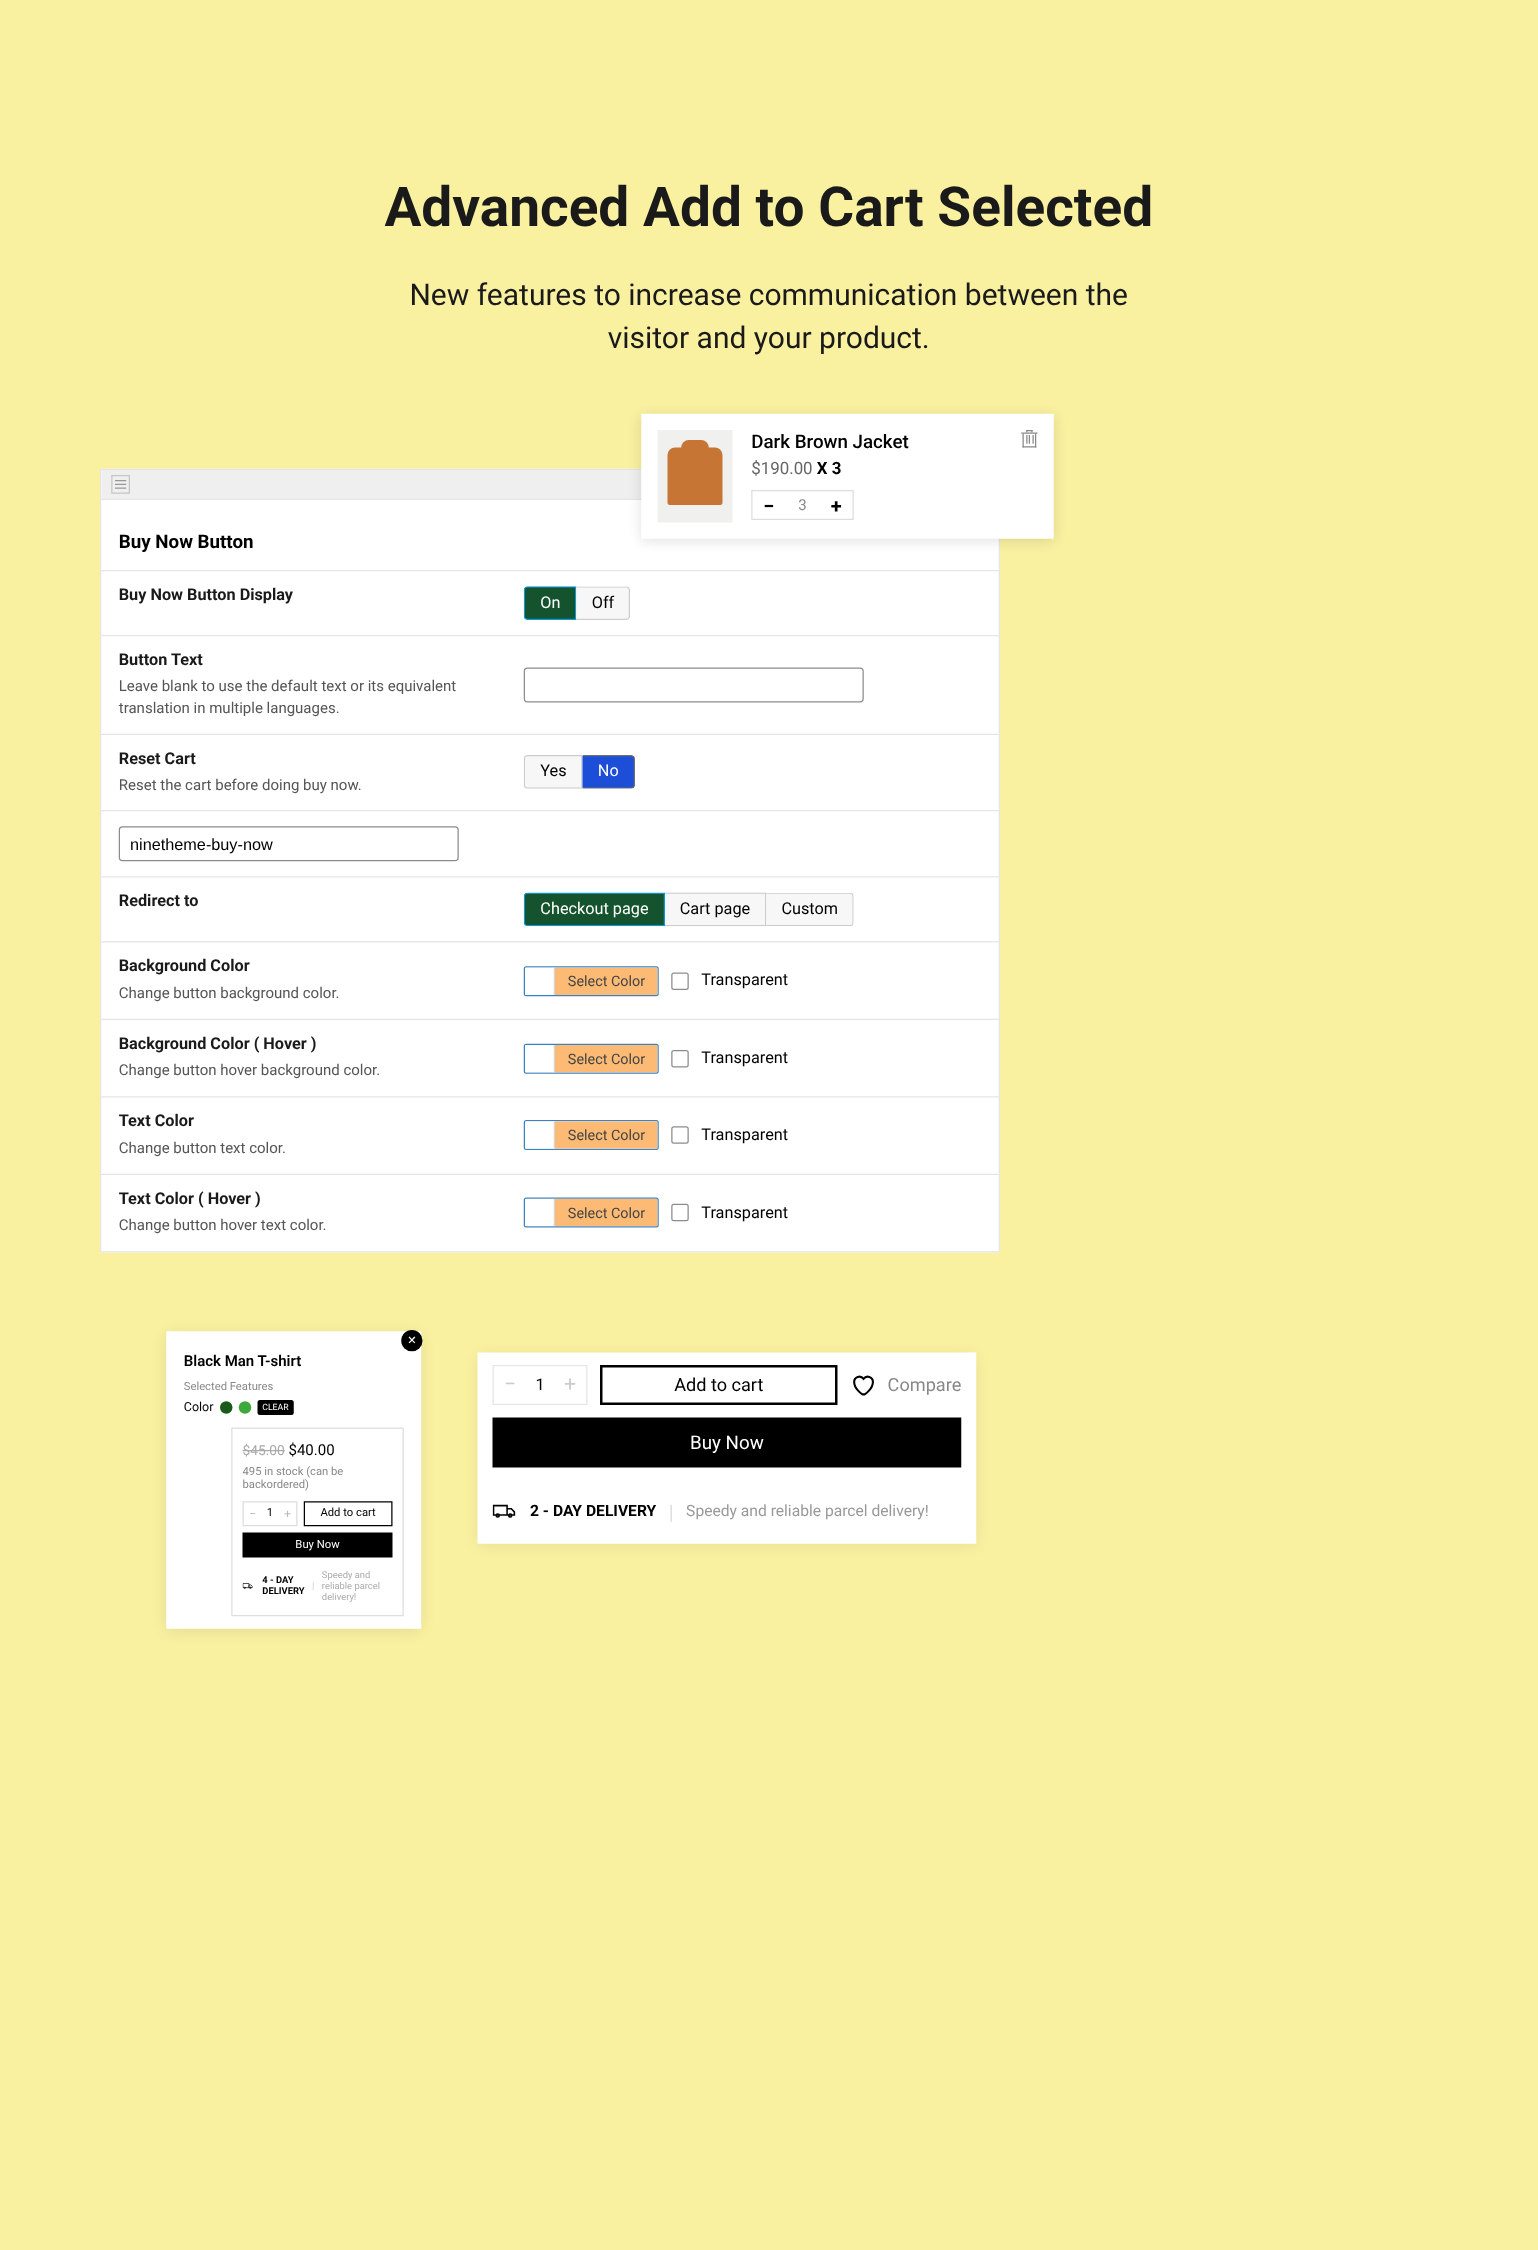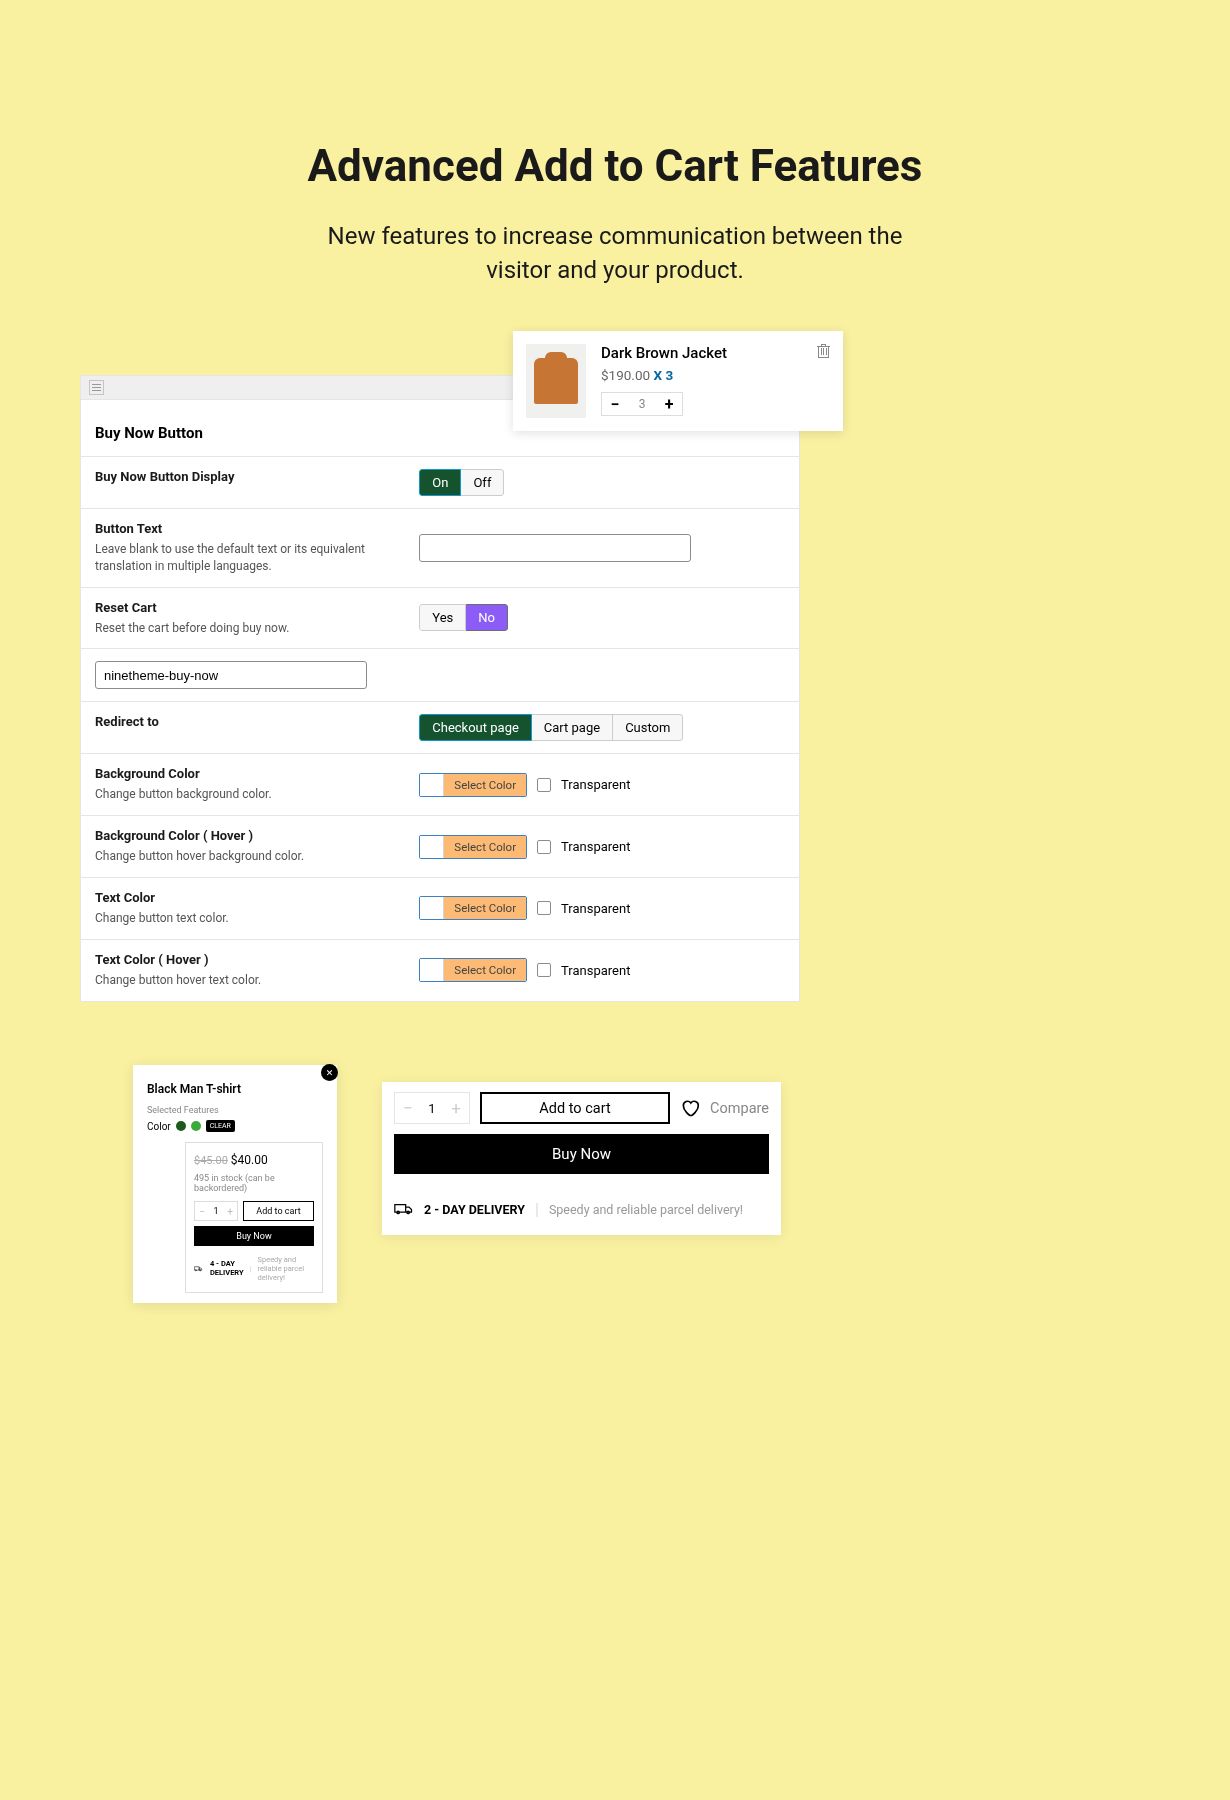--- a/index.html
+++ b/index.html
@@ -18,42 +18,42 @@
 .setting-row { display: flex; padding: 12px 14px; border-top: 1px solid #e5e5e5; }
 .setting-row:first-of-type { border-top: none; }
 .setting-left { width: 47%; }
 .setting-right { width: 53%; display: flex; align-items: center; gap: 10px; flex-wrap: wrap; }
 .setting-label { font-size: 13px; color: #1a1a1a; font-weight: 700; }
 .setting-help { font-size: 12px; color: #555; margin-top: 5px; line-height: 1.4; max-width: 280px; }
 
 .toggle-group { display: inline-flex; border-radius: 3px; overflow: hidden; }
 .toggle-btn { padding: 5px 12px; font-size: 13px; border: 1px solid #ccc; background: #f7f7f7; cursor: pointer; }
 .toggle-btn.active-blue { background: #14532d; color: #fff; border-color: #0d99d5; }
-.toggle-btn.active-gray { background: #8b5cf6; color: #fff; border-color: #6e6e6e; }
+.toggle-btn.active-gray { background: #1d4ed8; color: #fff; border-color: #6e6e6e; }
 .toggle-btn:first-child { border-radius: 3px 0 0 3px; }
 .toggle-btn:last-child { border-radius: 0 3px 3px 0; border-left: none; }
 .toggle-btn:not(:first-child):not(:last-child) { border-left: none; border-radius: 0; }
 
 .text-input { width: 272px; height: 28px; border: 1px solid #8c8c8c; border-radius: 3px; padding: 0 8px; font-size: 13px; }
 
 .colorpick { display: inline-flex; border: 1px solid #3c81c0; border-radius: 2px; overflow: hidden; height: 24px; }
 .colorpick .swatch { width: 24px; background: #fff; border-right: 1px solid #d5d5d5; }
 .colorpick .lbl { padding: 0 10px; font-size: 11.5px; display: flex; align-items: center; background: #fdba74; color: #444; }
 .chk { width: 14px; height: 14px; border: 1px solid #8c8c8c; border-radius: 2px; }
 .chk-label { font-size: 13px; }
 
 
 .cart-popup { position: absolute; top: 331px; left: 513px; width: 330px; background: #fff; box-shadow: 0 2px 10px rgba(0,0,0,0.12); padding: 13px; display: flex; gap: 15px; }
 .cart-img { width: 60px; height: 74px; background: #f0f0ee; display: flex; align-items: center; justify-content: center; }
 .jacket { width: 44px; height: 46px; background: #c77535; border-radius: 6px 6px 2px 2px; position: relative; }
 .jacket::before { content:''; position: absolute; top: -6px; left: 50%; transform: translateX(-50%); width: 22px; height: 8px; background: #c77535; border-radius: 6px 6px 0 0; }
 .cart-info { flex: 1; }
 .cart-name { font-size: 15px; font-weight: 500; }
 .cart-price { font-size: 13.5px; color: #666; margin-top: 5px; }
-.cart-price .x { color: #0369a1; font-weight: 700; margin-top: 39px; }
+.cart-price .x { color: #000000; font-weight: 700; margin-top: 39px; }
 .qty-control { display: inline-flex; border: 1px solid #ddd; margin-top: 9px; align-items: center; }
 .qty-control .btn { width: 26px; height: 22px; display: flex; align-items: center; justify-content: center; font-weight: 700; cursor: pointer; }
 .qty-control .val { width: 28px; text-align: center; font-size: 12px; color: #888; }
 .trash { width: 13px; height: 15px; position: relative; }
 .trash .body { width: 11px; height: 11px; border: 1px solid #888; border-top: none; margin: 3px auto 0; display: flex; justify-content: space-evenly; padding-top: 1px; }
 .trash .body span { width: 1px; height: 7px; background: #888; }
 .trash .lid { width: 13px; height: 2px; border-top: 1px solid #888; position: absolute; top: 2px; }
 .trash .handle { width: 5px; height: 2px; border: 1px solid #888; border-bottom: none; position: absolute; top: 0; left: 4px; }
 
 
@@ -94,21 +94,21 @@
 .ck-buy { background: #000; color: #fff; text-align: center; padding: 11px; margin-top: 10px; font-size: 15px; }
 .ck-delivery { display: flex; align-items: center; gap: 10px; margin-top: 26px; padding-bottom: 6px; }
 .truck-lg { width: 20px; height: 15px; }
 .ck-delivery .bold { font-weight: 700; font-size: 12.5px; }
 .ck-delivery .sep { color: #ddd; }
 .ck-delivery .light { color: #999; font-size: 12.5px; }
 </style>
 </head>
 <body>
 
-<h1 class="hero-title">Advanced Add to Cart Features</h1>
+<h1 class="hero-title">Advanced Add to Cart Selected</h1>
 <p class="hero-sub">
   <span>New features to increase communication between the</span><br>
   <span>visitor and your product.</span>
 </p>
 
 <div class="settings-panel">
   <div class="settings-bar">
     <div class="bar-icon">
         <span></span>
         <span></span>

